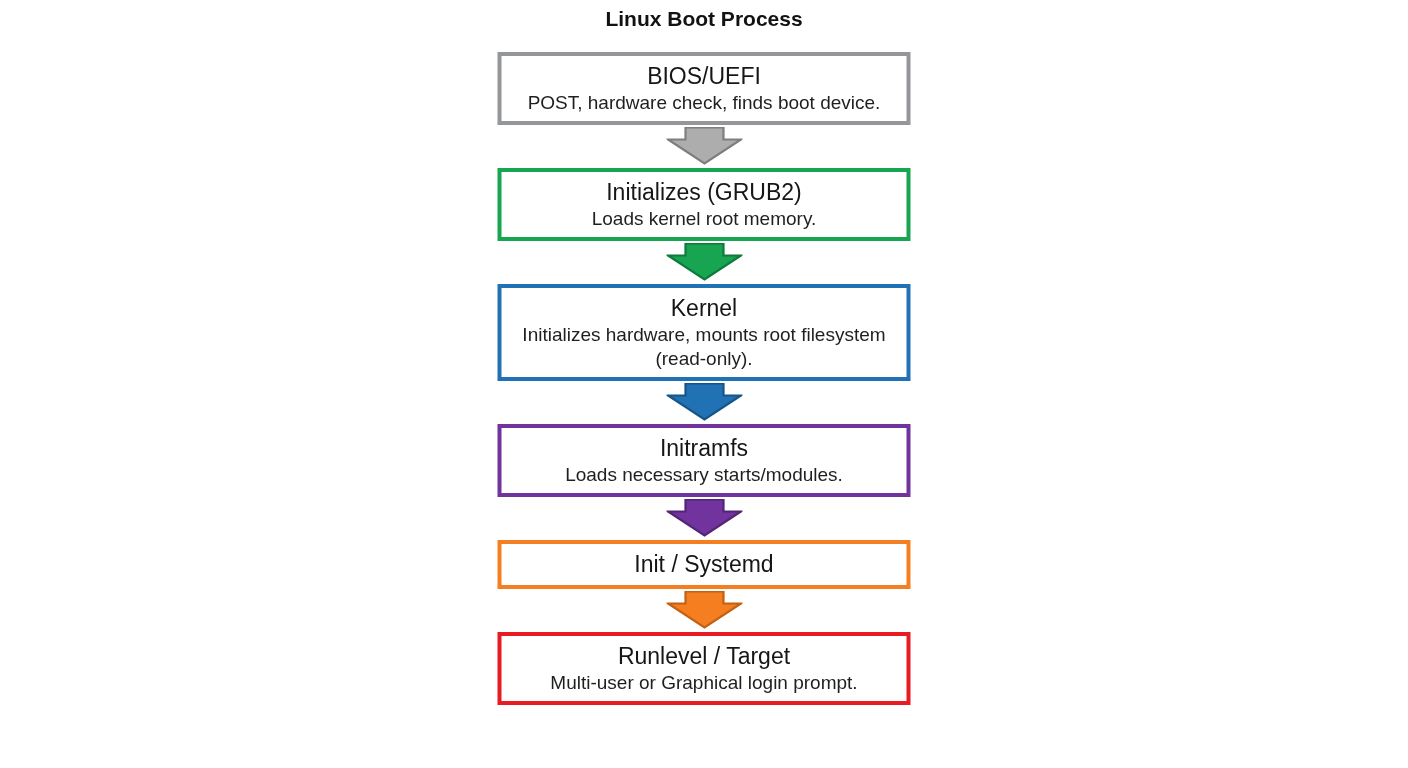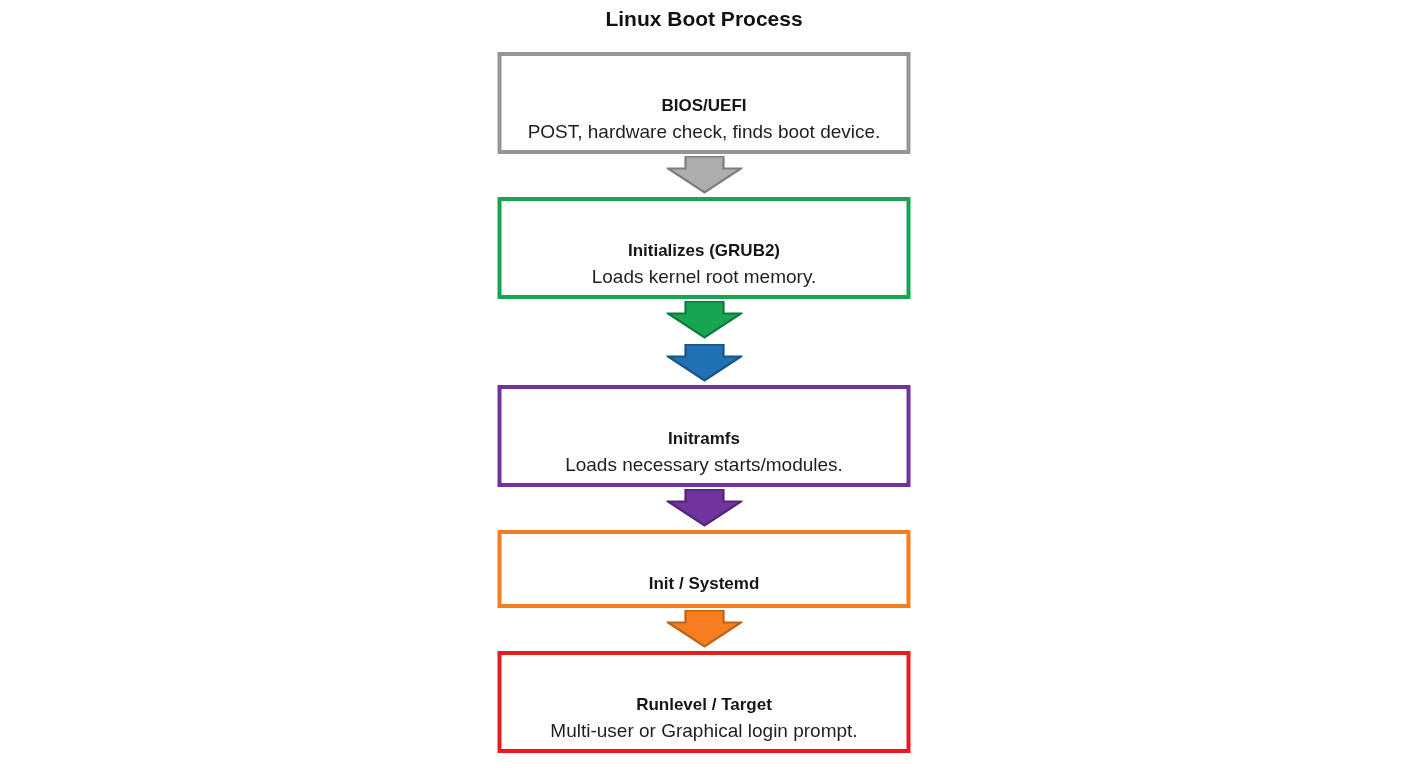--- a/index.html
+++ b/index.html
@@ -34,25 +34,24 @@
   }
   .stage {
     width: 413px;
     border: 4px solid #888888;
     background: #ffffff;
     text-align: center;
     padding: 6px 12px;
     flex-shrink: 0;
   }
   .stage-title {
-    font-size: 17px;
-    font-weight: bold;
+    font-size: 23px;
+    font-weight: normal;
     color: #161616;
     line-height: 29px;
-    margin-top: 29px;
   }
   .stage-desc {
     font-size: 19px;
     color: #1f1f1f;
     line-height: 24px;
   }
   .arrow-wrap {
     height: 38px;
     margin: 2px 0 3px 0;
     display: flex;
@@ -85,20 +84,24 @@
       <div class="stage-title">Initializes (GRUB2)</div>
       <div class="stage-desc">Loads kernel root memory.</div>
     </div>
 
     <div class="arrow-wrap">
       <svg width="76" height="38" viewBox="0 0 76 38">
         <polygon points="19,0.5 57,0.5 57,12.5 74.5,12.5 38,36.5 1.5,12.5 19,12.5" stroke-width="2.2" stroke-linejoin="miter" style="fill: rgb(23, 165, 81); stroke: rgb(14, 122, 59);"></polygon>
       </svg>
     </div>
 
+    <div class="stage" style="border-color: rgb(33, 113, 181);">
+      <div class="stage-title">Kernel</div>
+      <div class="stage-desc">Initializes hardware, mounts root filesystem (read-only).</div>
+    </div>
 
     <div class="arrow-wrap">
       <svg width="76" height="38" viewBox="0 0 76 38">
         <polygon points="19,0.5 57,0.5 57,12.5 74.5,12.5 38,36.5 1.5,12.5 19,12.5" stroke-width="2.2" stroke-linejoin="miter" style="fill: rgb(33, 113, 181); stroke: rgb(23, 85, 135);"></polygon>
       </svg>
     </div>
 
     <div class="stage" style="border-color: rgb(113, 51, 158);">
       <div class="stage-title">Initramfs</div>
       <div class="stage-desc">Loads necessary starts/modules.</div>

